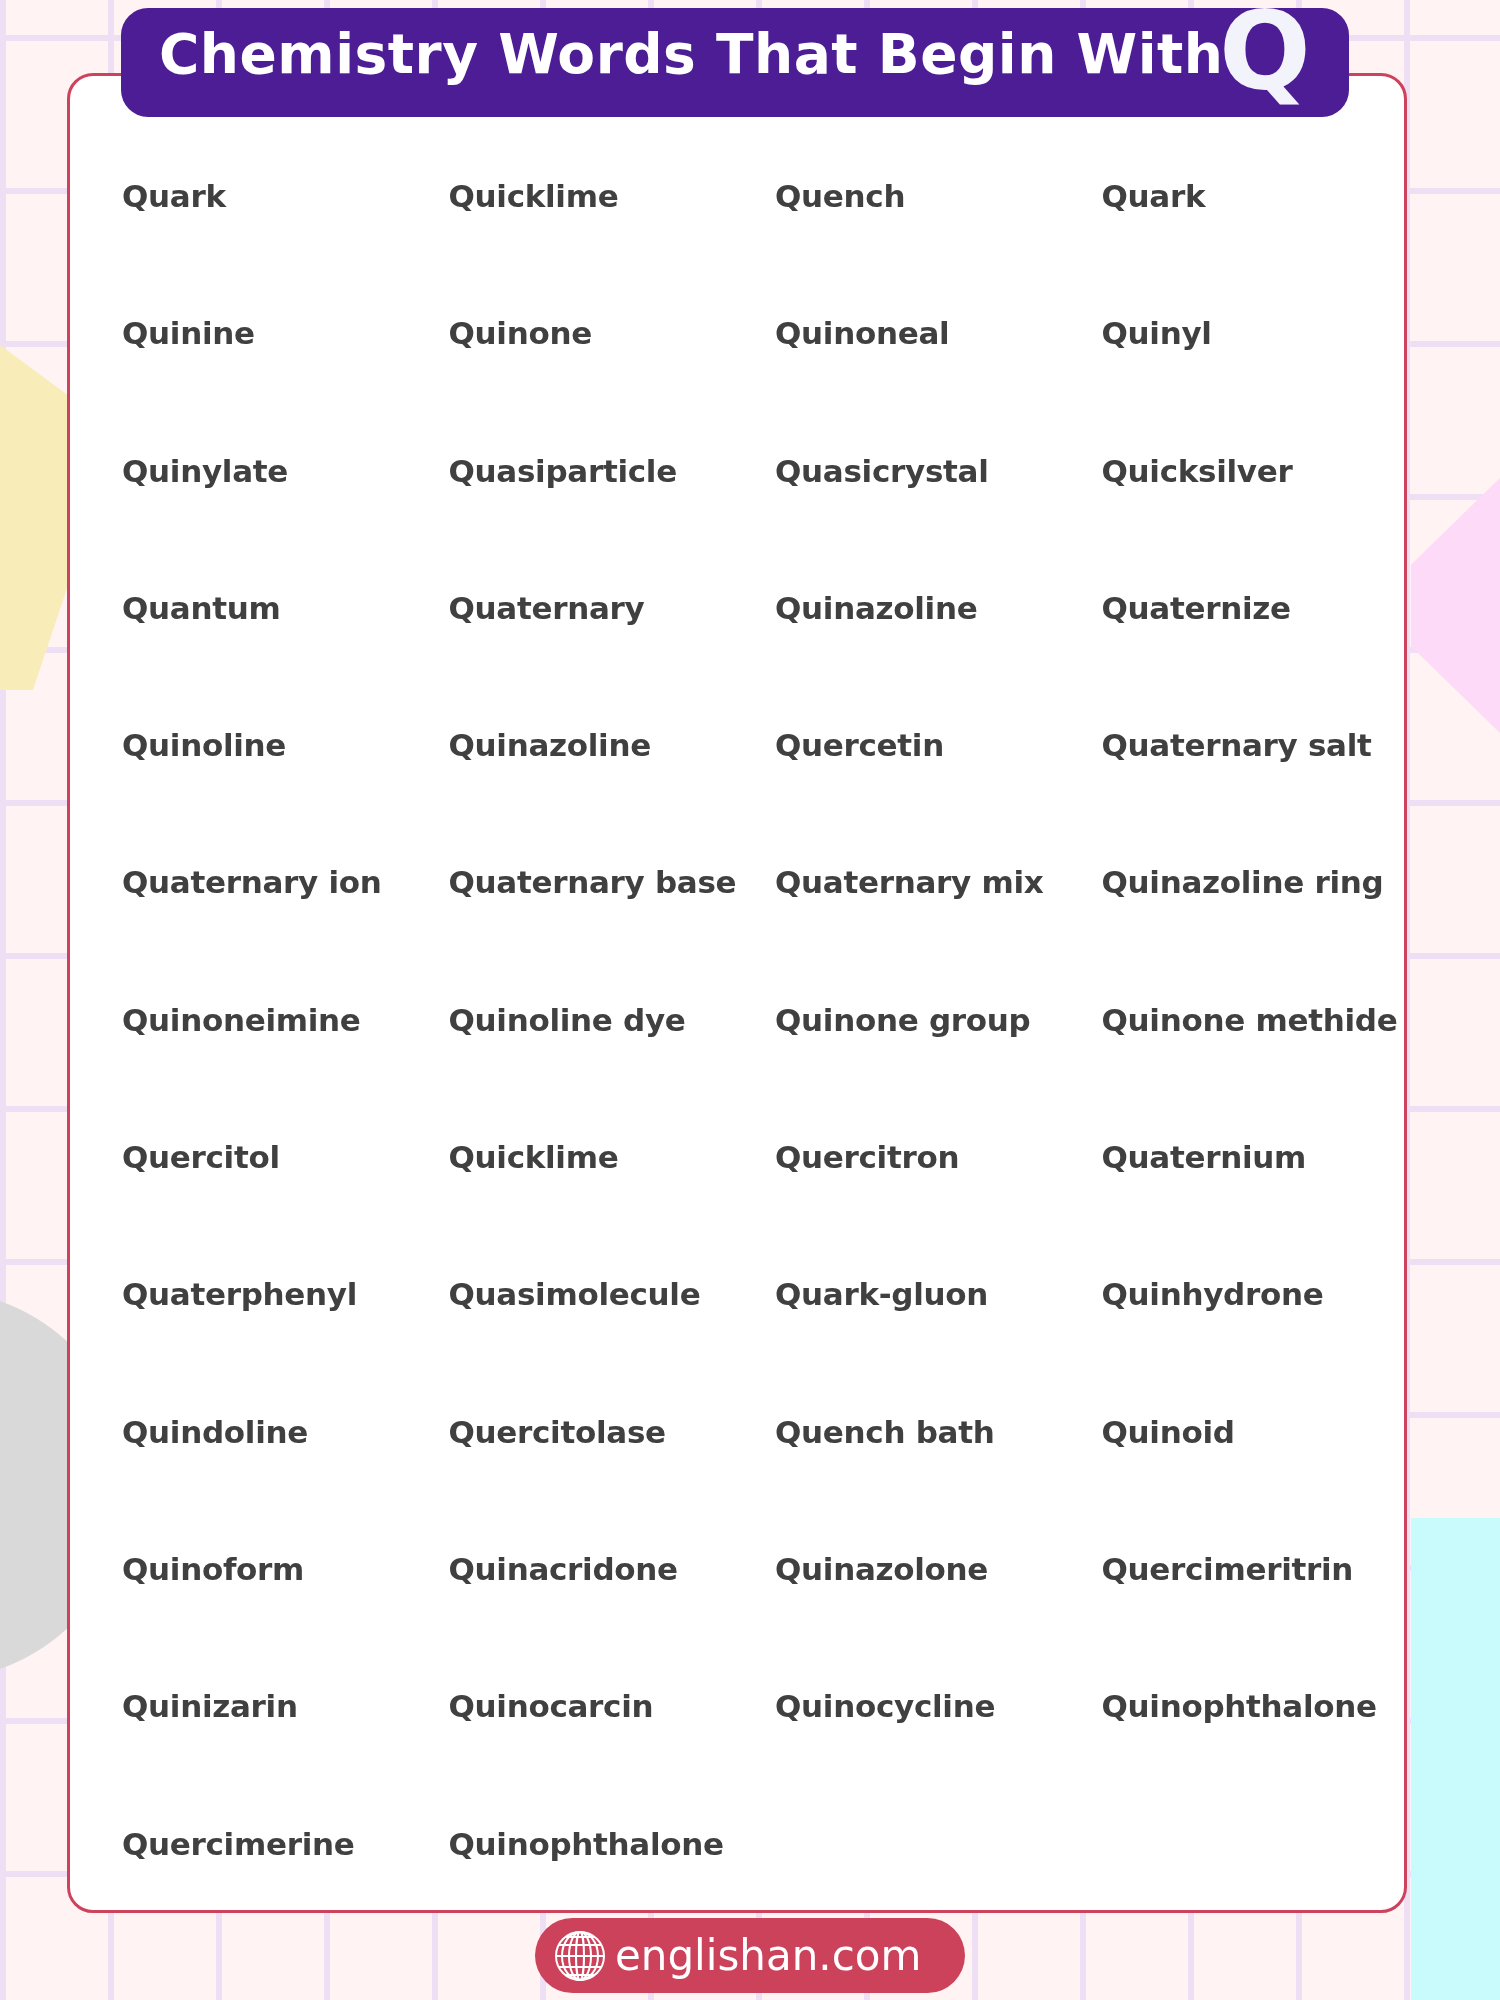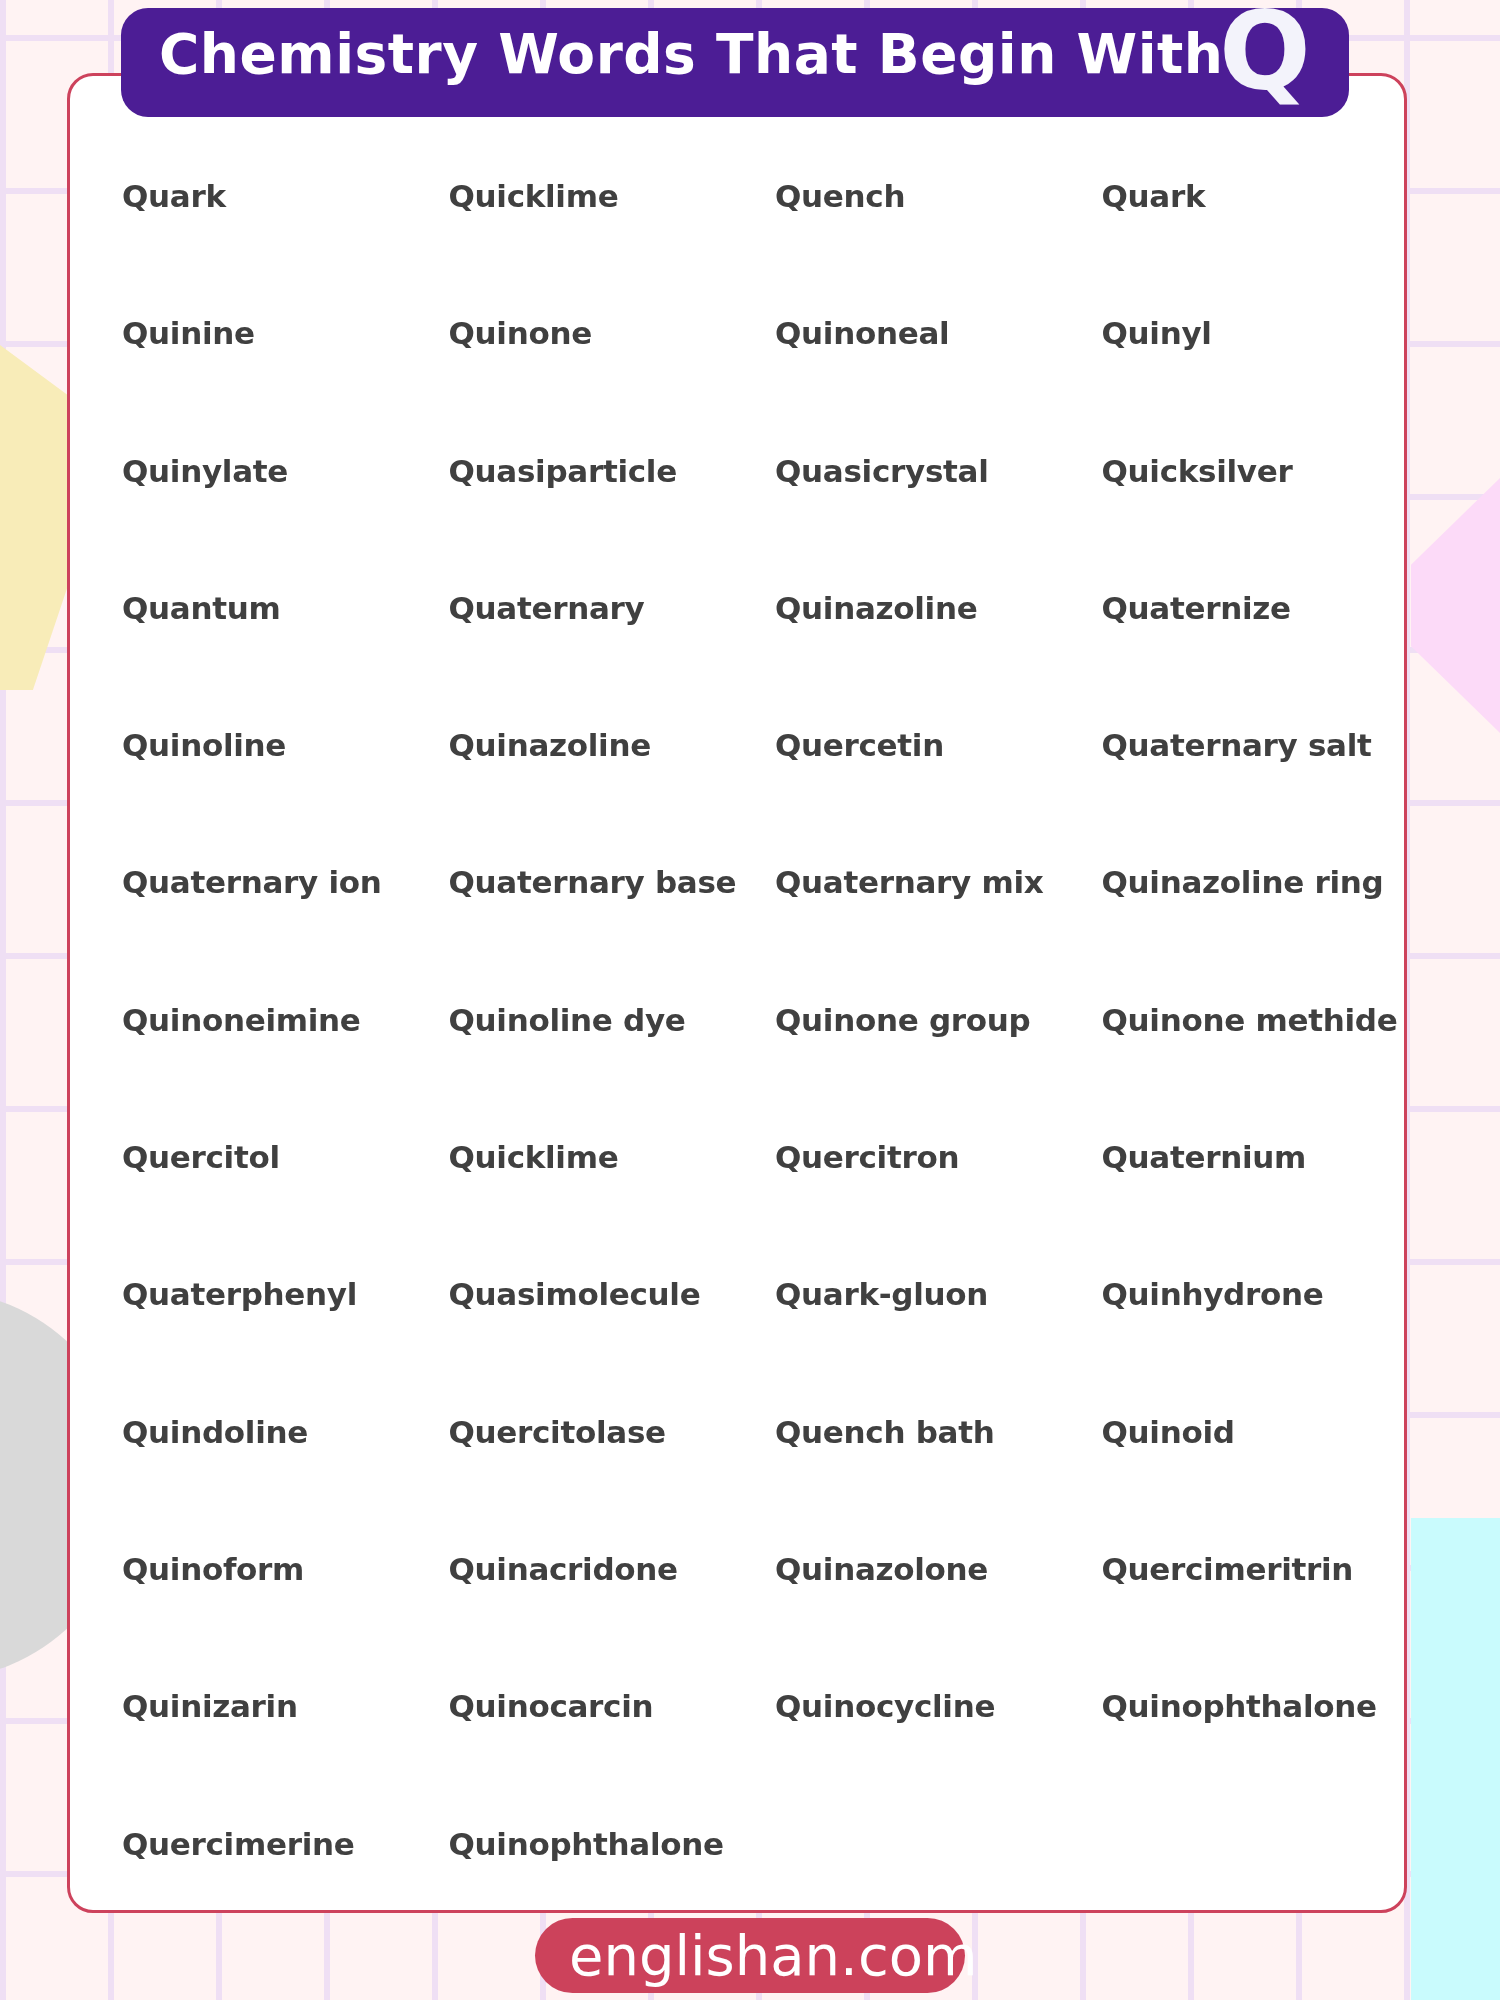--- a/index.html
+++ b/index.html
@@ -46,21 +46,21 @@
   .word {
     font-family: "DejaVu Sans", sans-serif; font-weight: bold; font-size: 31px; color: #404040;
     white-space: nowrap; line-height: 56px; letter-spacing: -0.3px;
   }
   .footer-pill {
     position: absolute; left: 535px; top: 1918px; width: 430px; height: 75px;
     background: #cc425b; border-radius: 38px; display: flex; align-items: center;
     padding-left: 18px; box-sizing: border-box;
   }
   .globe { width: 54px; height: 54px; }
-  .footer-text { color: #ffffff; font-family: "DejaVu Sans", sans-serif; font-size: 56px; margin-left: 16px; }
+  .footer-text { color: #ffffff; font-family: "DejaVu Sans", sans-serif; font-size: 42px; margin-left: 8px; }
 </style>
 </head>
 <body>
 
 <div class="deco yellow-hex"></div>
 <div class="deco pink-diamond"></div>
 <div class="deco grey-circle"></div>
 <div class="deco cyan-block"></div>
 
 <div class="card"></div>

